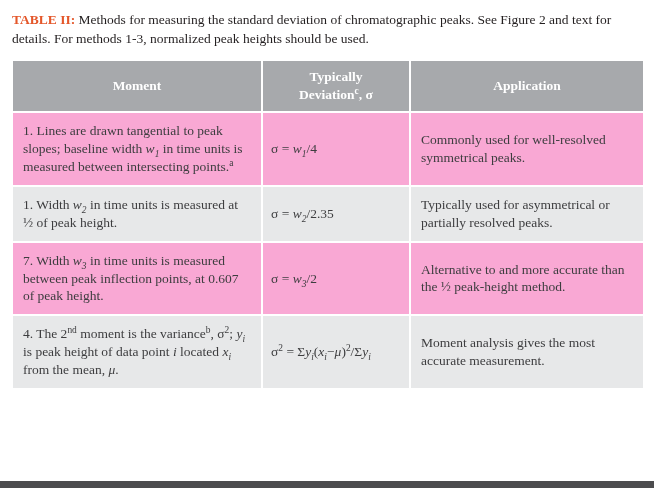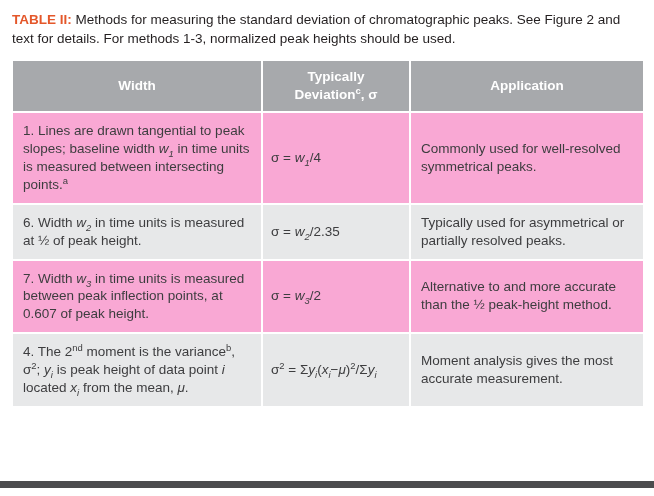--- a/index.html
+++ b/index.html
@@ -5,21 +5,21 @@
   * { box-sizing: border-box; }
   html, body { margin: 0; padding: 0; }
   body {
     width: 654px;
     height: 496px;
     background: #ffffff;
     font-family: "Liberation Sans", "DejaVu Sans", sans-serif;
     position: relative;
     overflow: hidden;
   }
-  .page { padding: 11px 12px 0 11px; }
+  .page { padding: 11px 12px 0 11px; font-family: Liberation Serif, serif; }
 
   .caption {
     font-size: 13.5px;
     line-height: 1.4;
     color: #231f20;
     margin: 0 1px 10px 1px;
   }
   .caption-label { color: #e4572a; font-weight: bold; }
 
   table.methods {
@@ -85,36 +85,36 @@
   </p>
 
   <table class="methods">
     <colgroup>
       <col class="c-method">
       <col class="c-sigma">
       <col class="c-app">
     </colgroup>
     <thead>
       <tr>
-        <th>Width</th>
+        <th>Moment</th>
         <th>
           <span>Typically</span><br>
           <span><span>Deviation</span><sup>c</sup><span>, σ</span></span>
         </th>
         <th>Application</th>
       </tr>
     </thead>
     <tbody>
       <tr>
         <td class="method"><span>1. Lines are drawn tangential to peak slopes; baseline width </span><span class="it">w</span><sub class="it">1</sub><span> in time units is measured between intersecting points.</span><sup>a</sup></td>
         <td class="sigma"><span>σ = </span><span class="it">w</span><sub class="it">1</sub><span>/4</span></td>
         <td class="app">Commonly used for well-resolved symmetrical peaks.</td>
       </tr>
       <tr class="alt">
-        <td class="method"><span>6. Width </span><span class="it">w</span><sub class="it">2</sub><span> in time units is measured at ½ of peak height.</span></td>
+        <td class="method"><span>1. Width </span><span class="it">w</span><sub class="it">2</sub><span> in time units is measured at ½ of peak height.</span></td>
         <td class="sigma"><span>σ = </span><span class="it">w</span><sub class="it">2</sub><span>/2.35</span></td>
         <td class="app">Typically used for asymmetrical or partially resolved peaks.</td>
       </tr>
       <tr>
         <td class="method"><span>7. Width </span><span class="it">w</span><sub class="it">3</sub><span> in time units is measured between peak inflection points, at 0.607 of peak height.</span></td>
         <td class="sigma"><span>σ = </span><span class="it">w</span><sub class="it">3</sub><span>/2</span></td>
         <td class="app">Alternative to and more accurate than the ½ peak-height method.</td>
       </tr>
       <tr class="alt">
         <td class="method"><span>4. The 2</span><sup>nd</sup><span> moment is the variance</span><sup>b</sup><span>, σ</span><sup>2</sup><span>; </span><span class="it">y</span><sub class="it">i</sub><span> is peak height of data point </span><span class="it">i</span><span> located </span><span class="it">x</span><sub class="it">i</sub><span> from the mean, </span><span class="it">μ</span><span>.</span></td>

